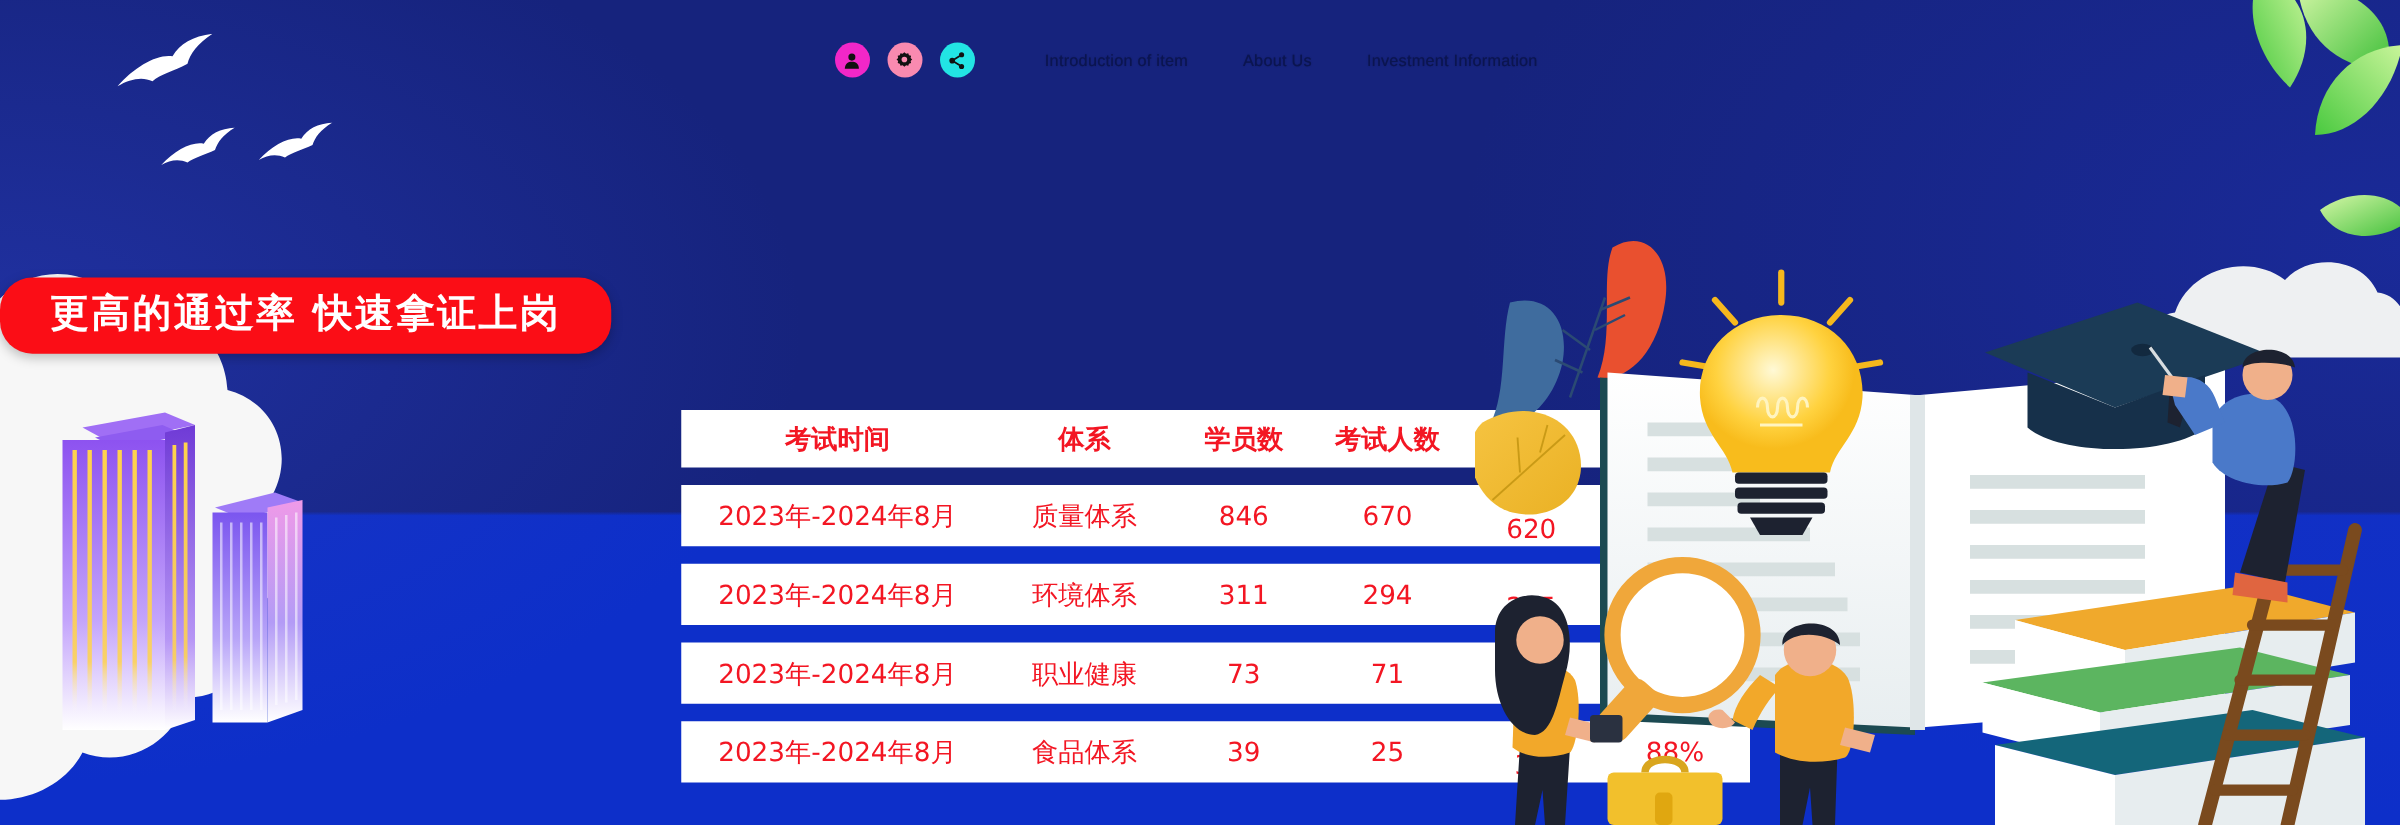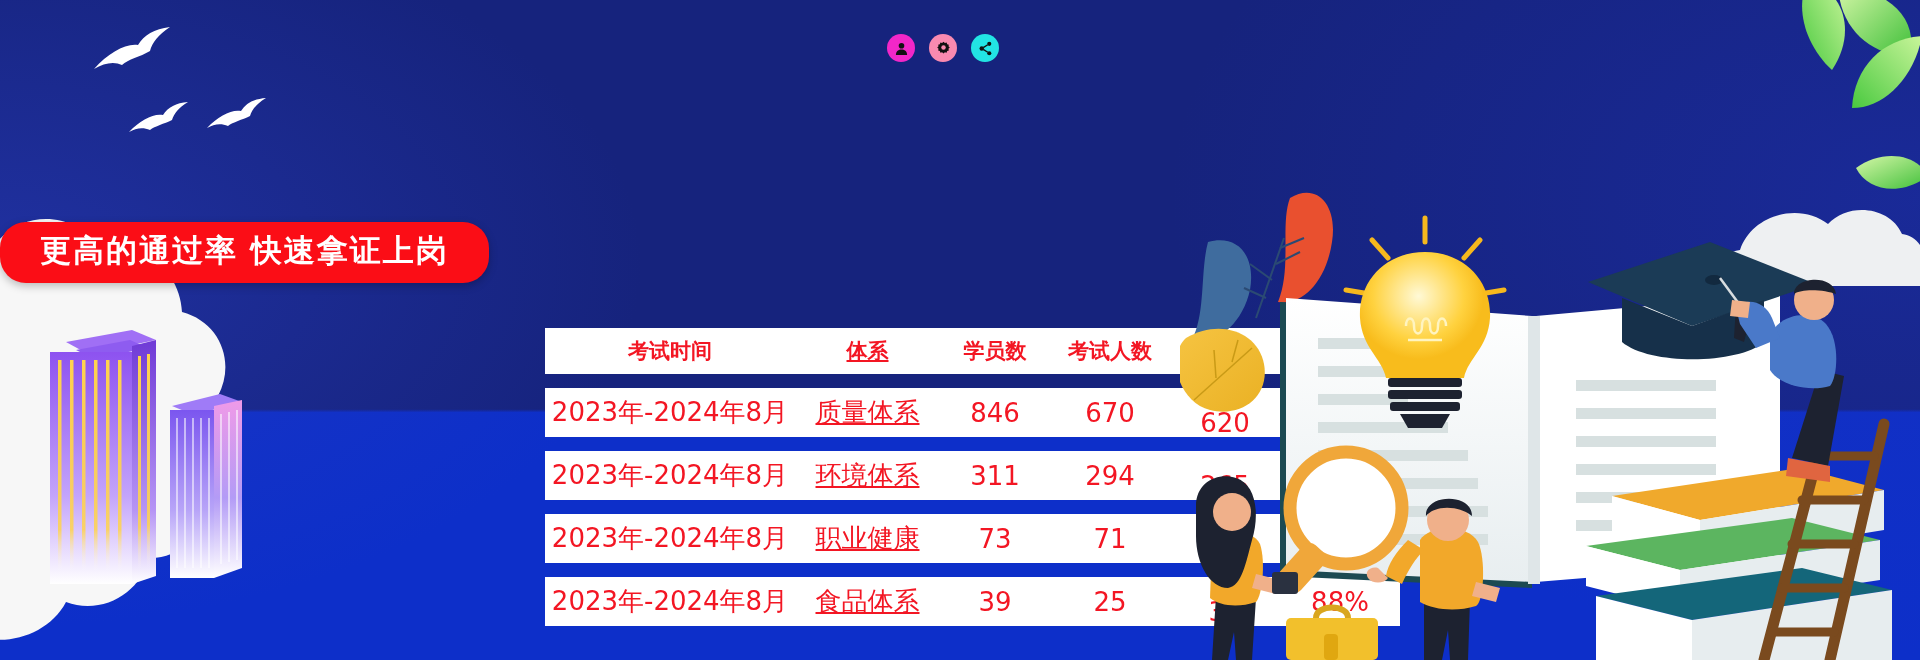--- a/index.html
+++ b/index.html
@@ -78,25 +78,25 @@
   .table{
     position:absolute; left:545px; top:328px; width:855px;
     display:flex; flex-direction:column; gap:14px;
   }
   .trow{
     display:flex; align-items:center; background:#ffffff; height:49px;
   }
   .trow.head{ height:46px; }
   .cell{
     color:#f31623; font-family:"DejaVu Sans", sans-serif;
-    font-size:26px; text-align:center; white-space:nowrap;
+    font-size:21px; text-align:center; white-space:nowrap;
   }
   .trow.head .cell{ font-weight:bold; font-size:21px; }
   .c0{ width:250px; }
-  .c1{ width:145px;text-decoration:underline; }
+  .c1{ width:145px; }
   .c2{ width:110px; }
   .c3{ width:120px; }
   .c4{ width:110px;margin-top:20px; }
   .c5{ width:120px; }
   .trow.head .c0{ padding-left:0px; }
 
   
   .illus{ position:absolute; right:0; bottom:0; width:740px; height:470px; }
   .illus svg{ display:block; }
 </style>
@@ -225,20 +225,25 @@
       </span>
       <span class="nav-ico" style="background:#22e4e4;">
         <svg width="15" height="15" viewBox="0 0 16 16">
           <circle cx="12" cy="3" r="2.2" fill="#111"></circle>
             <circle cx="12" cy="13" r="2.2" fill="#111"></circle>
           <circle cx="4" cy="8" r="2.4" fill="#111"></circle>
           <path stroke="#111" stroke-width="1.5" d="M5.6,7 L10.4,4 M5.6,9 L10.4,12"></path>
         </svg>
       </span>
     </div>
+    <div class="nav-links">
+      <span class="nav-link">Introduction of item</span>
+      <span class="nav-link">About Us</span>
+      <span class="nav-link">Investment Information</span>
+    </div>
   </div>
 
   <div class="subtitle-wrap">
     <span class="subtitle">更高的通过率 快速拿证上岗</span>
   </div>
 
   <div class="table">
     <div class="trow head">
       <span class="cell c0">考试时间</span>
       <span class="cell c1">体系</span>

